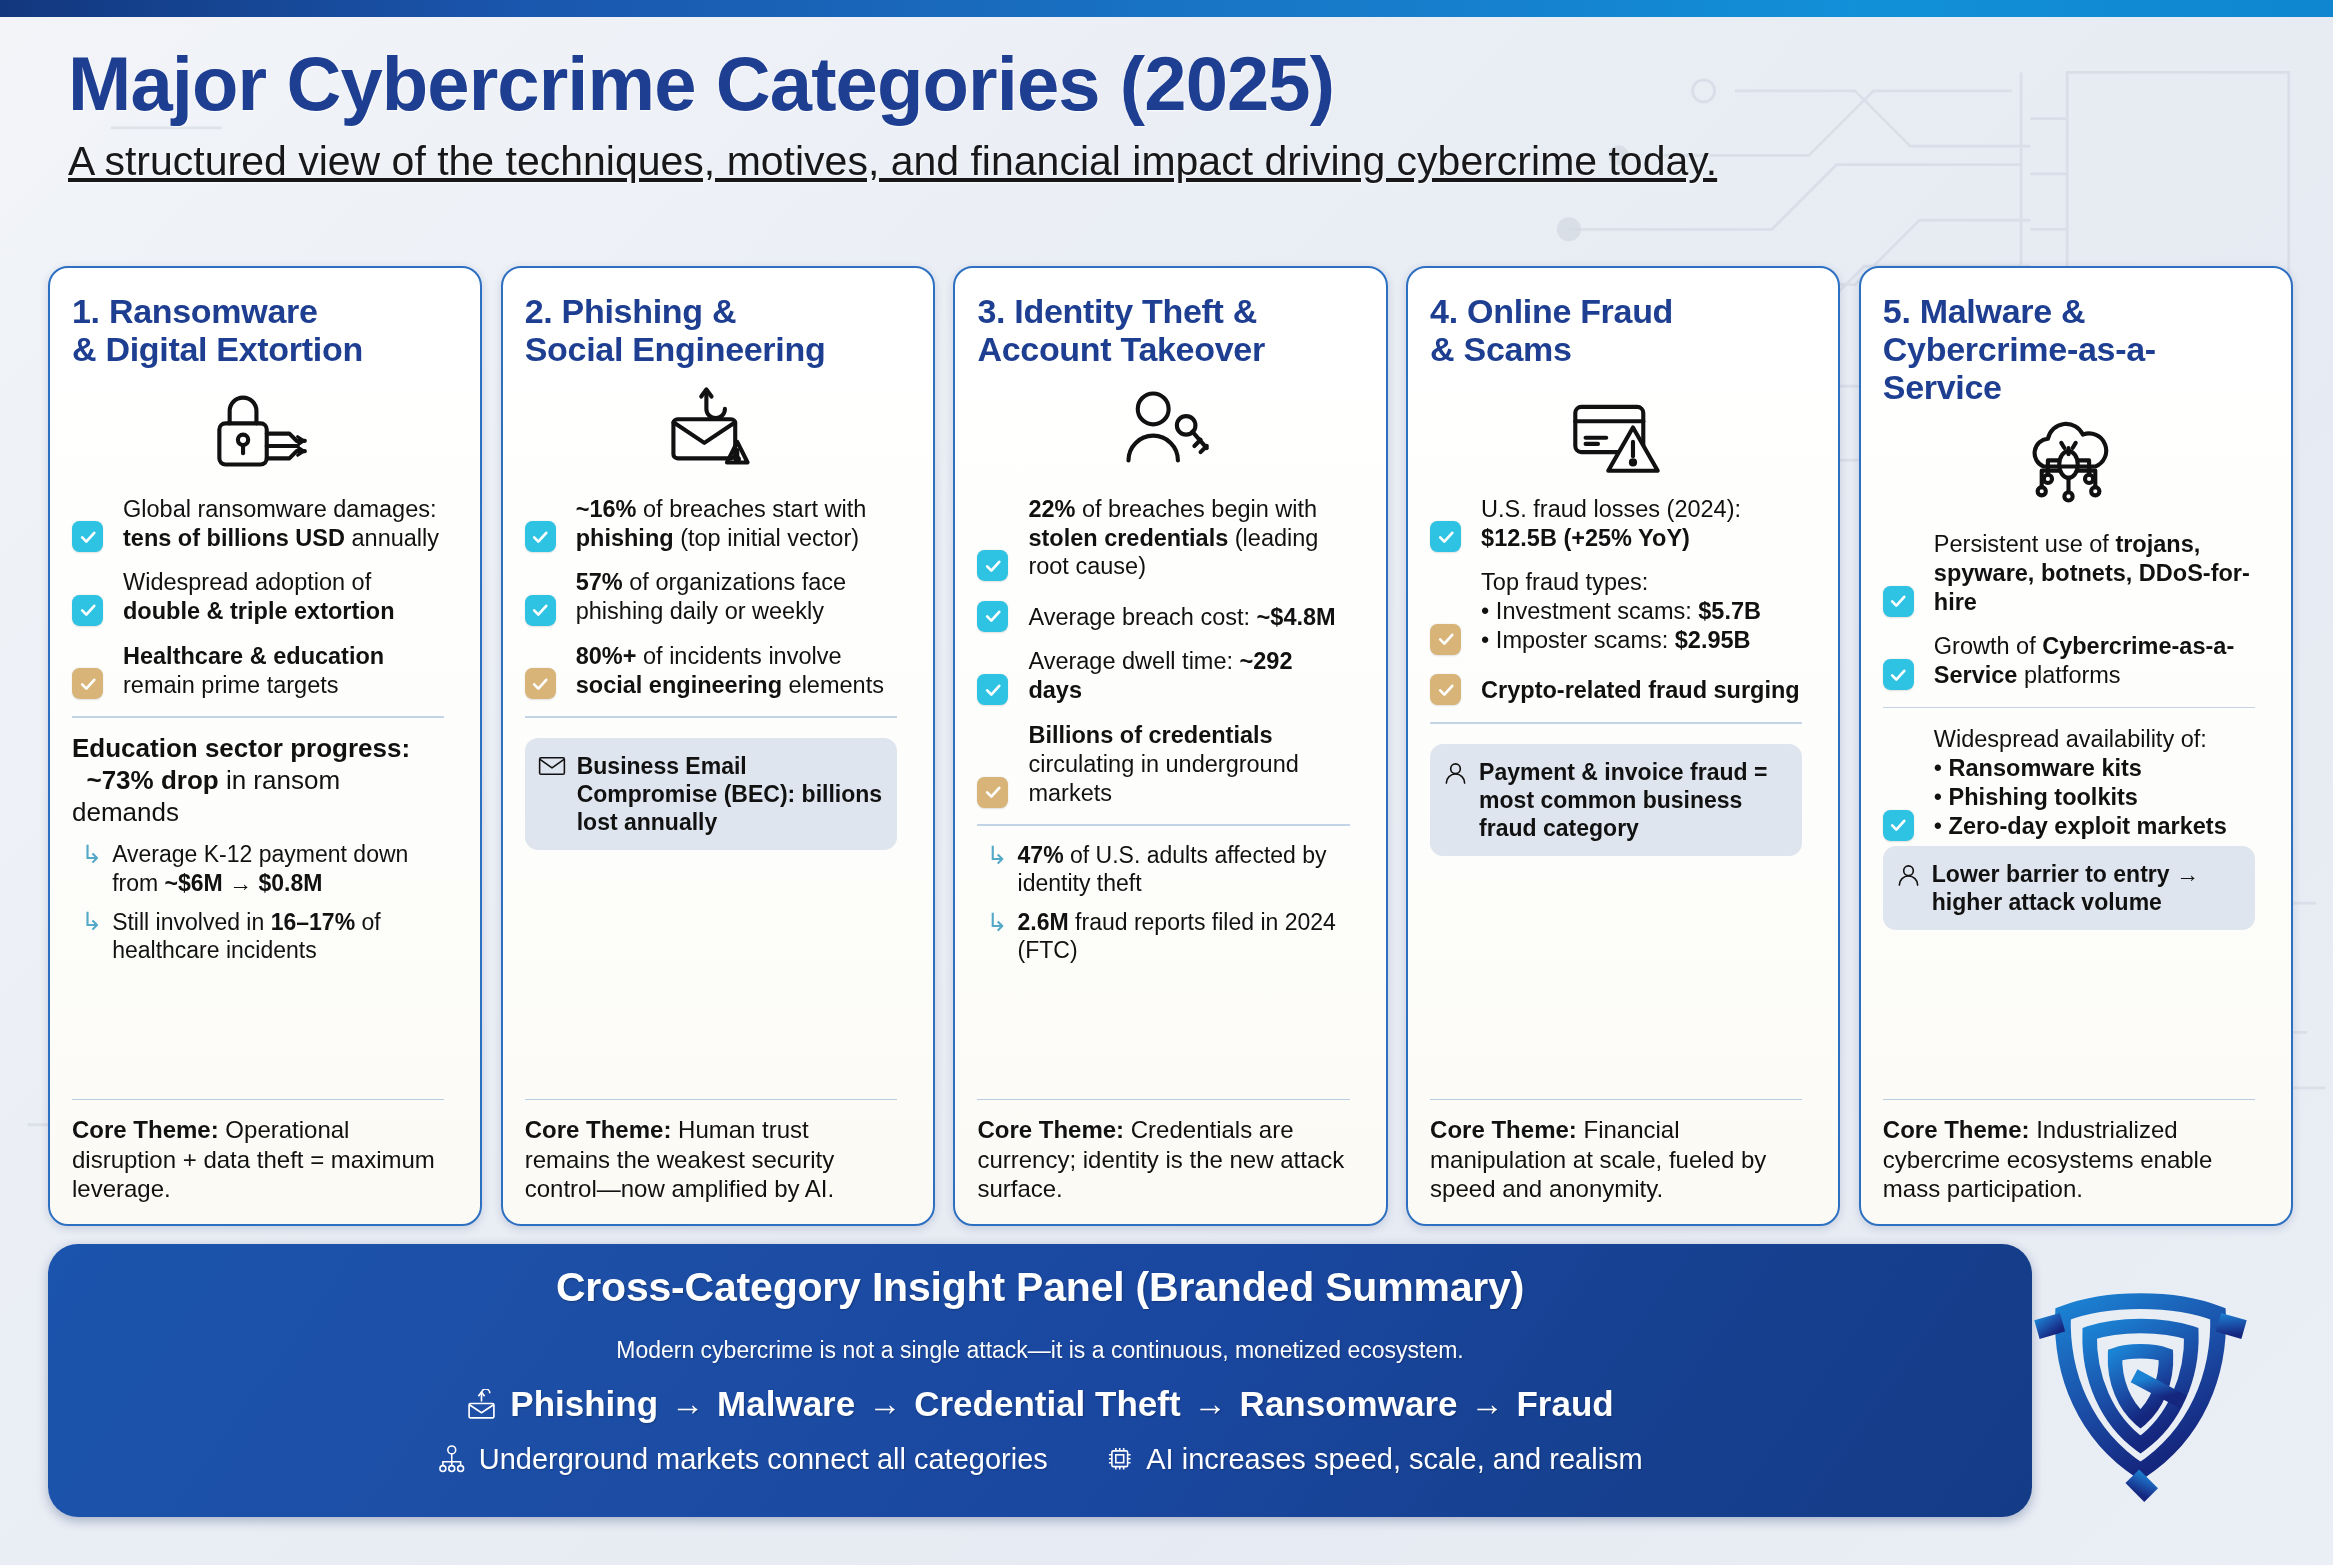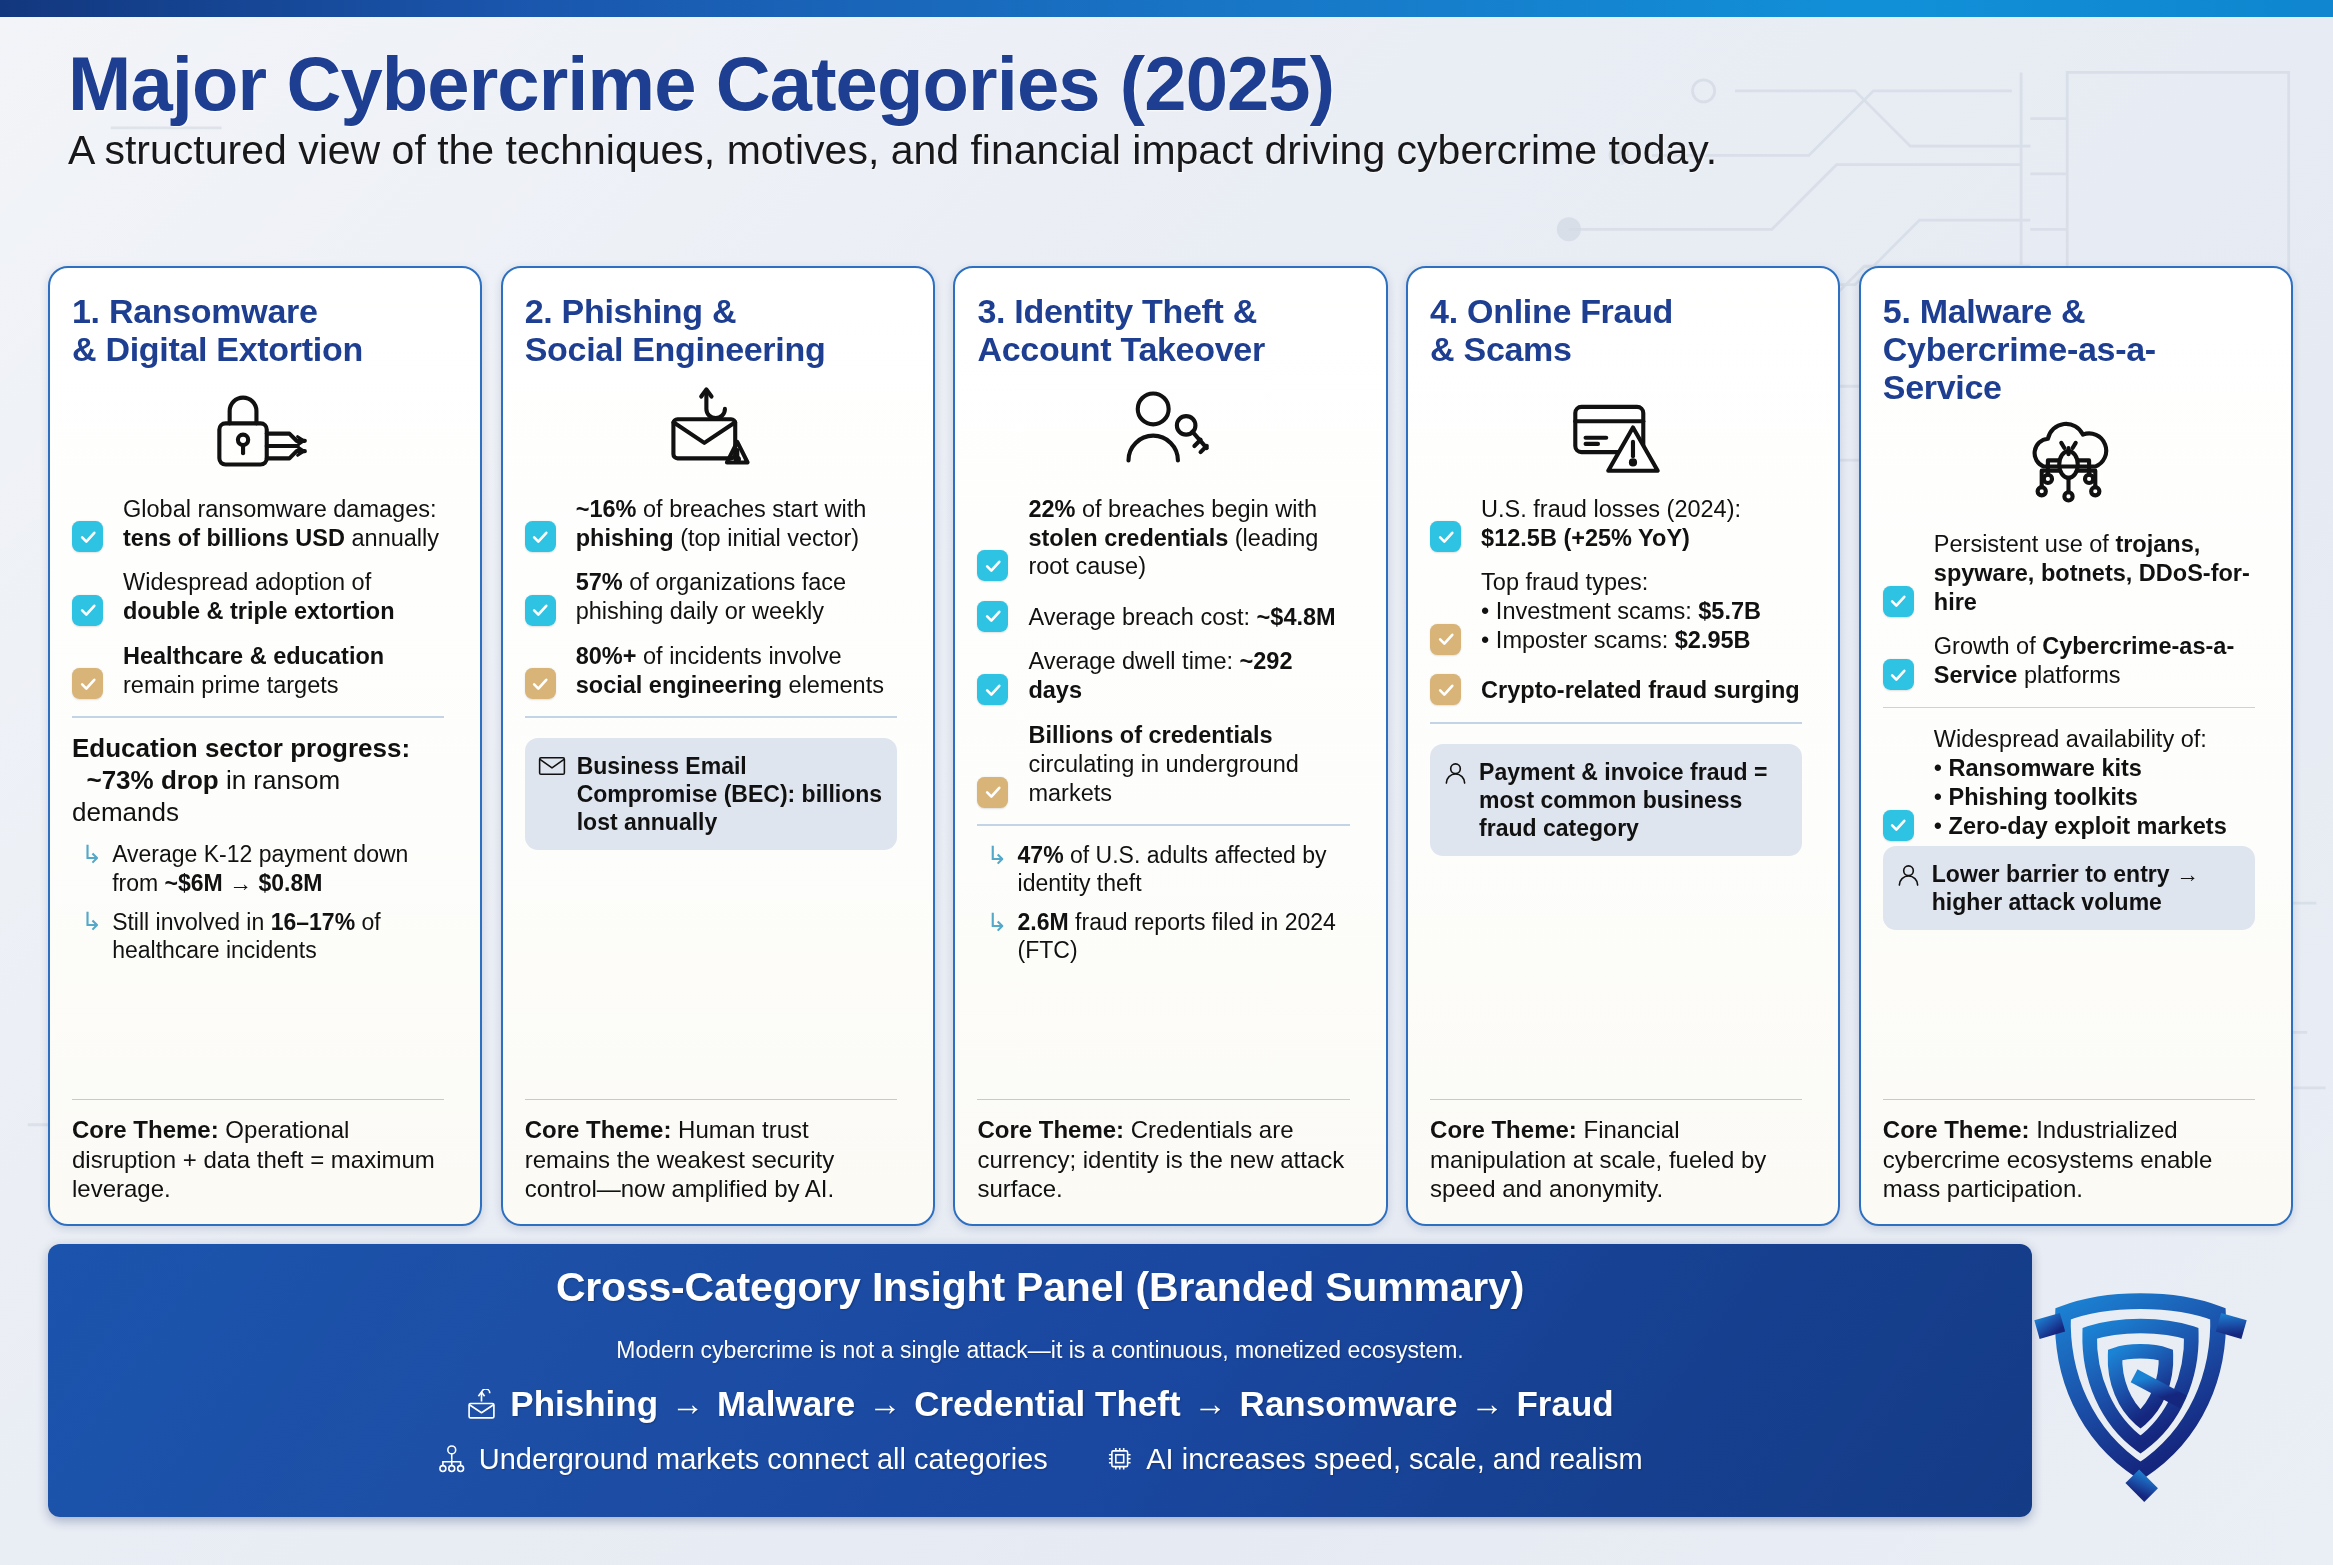--- a/index.html
+++ b/index.html
@@ -54,25 +54,26 @@
   }
   #main-title {
     font-size: 76px;
     font-weight: bold;
     color: #1d3e91;
     letter-spacing: -0.9px;
     line-height: 1.06;
     text-shadow: 0.9px 0.9px 1.8px rgba(255,255,255,0.85);
   }
   #subtitle {
-    margin-top: 2px;
+    margin-top: 13px;
     font-size: 41px;
     color: #18181a;
     line-height: 1.15;
     text-shadow: 0.9px 0.9px 1.8px rgba(255,255,255,0.7);
+    text-decoration: underline;
   }
 
   
   #cards-row {
     position: absolute;
     top: 266px; left: 48px;
     width: 2245px;
     height: 960px;
     display: flex;
     gap: 18.5px;
@@ -208,21 +209,21 @@
   }
   .core-theme .label { font-weight: bold; }
 
   
   #bottom-panel {
     position: absolute;
     left: 48px;
     top: 1244px;
     width: 1984px;
     height: 273px;
-    border-radius: 12px;
+    border-radius: 30px;
     background: linear-gradient(125deg,#1b54ad 0%,#1d4fa6 25%,#1a47a0 55%,#16408f 80%,#143b86 100%);
     z-index: 3;
     color: #fff;
     display: flex;
     flex-direction: column;
     align-items: center;
     padding-top: 20px;
     box-shadow: 0 3.7px 11px rgba(15,40,100,0.3);
   }
   #panel-title {

